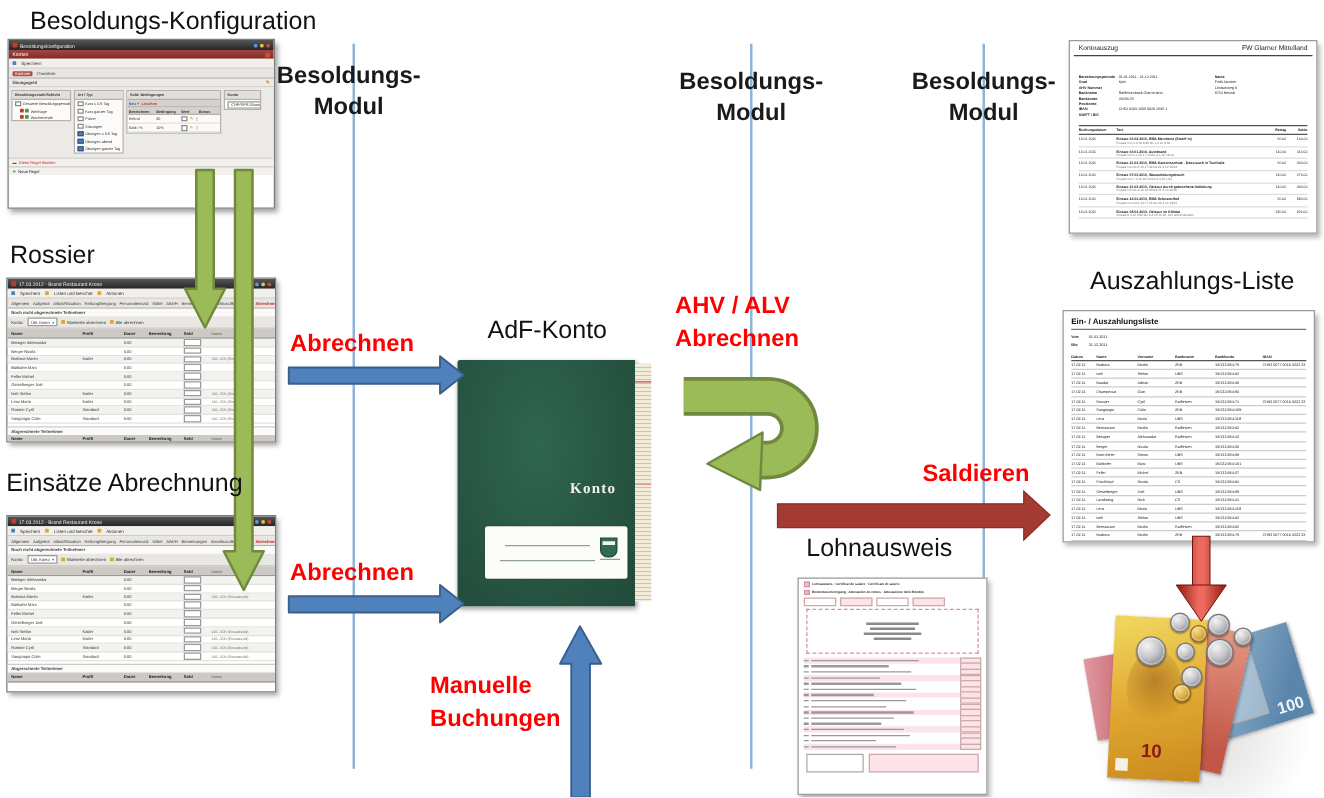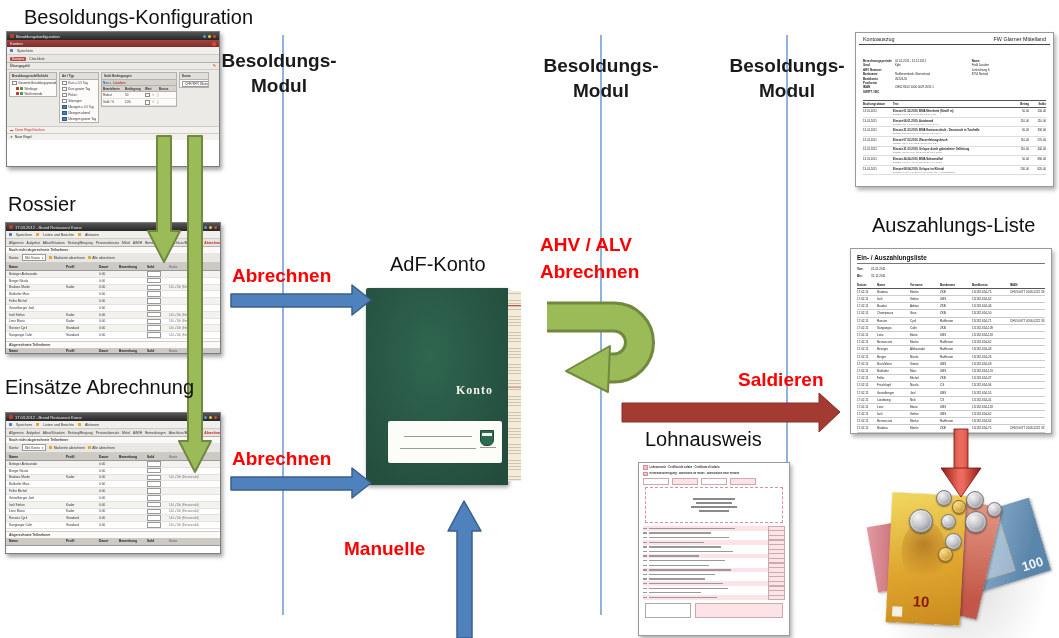--- a/index.html
+++ b/index.html
@@ -158,20 +158,21 @@
 
   <div class="abs red-label" style="left:232px;top:262px">Abrechnen</div>
   <div class="abs red-label" style="left:232px;top:445px">Abrechnen</div>
   <div class="abs red-label" style="left:540px;top:231px">
     <div>AHV / ALV</div>
     <div>Abrechnen</div>
   </div>
   <div class="abs red-label" style="left:738px;top:366px">Saldieren</div>
   <div class="abs red-label" style="left:344px;top:535px">
     <div>Manuelle</div>
+    <div>Buchungen</div>
   </div>
 
   <div class="abs win" style="left:6px;top:31px;width:212px;height:134px">
     <div class="tbar">
       <span class="appico"></span>
       <span>Besoldungskonfiguration</span>
       <span class="sp"></span>
       <span class="dot d-b"></span>
       <span class="dot d-y"></span>
       <span class="dot d-r"></span>

